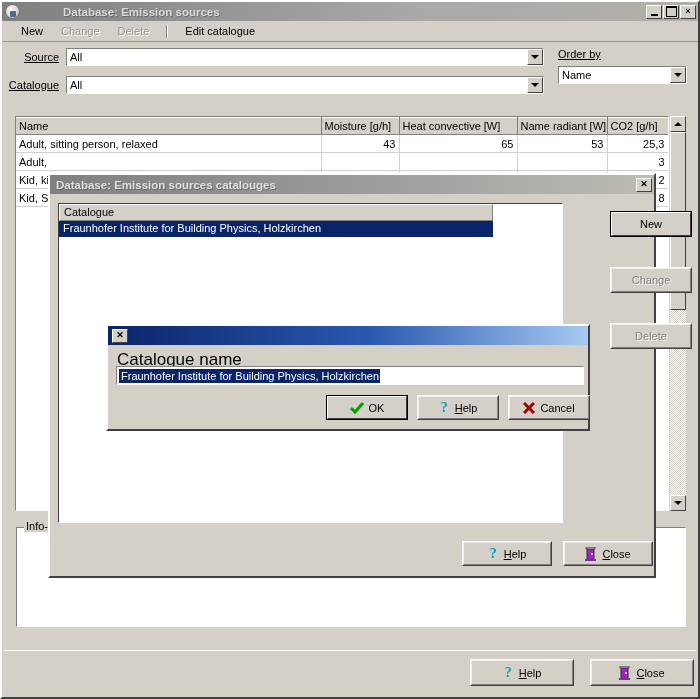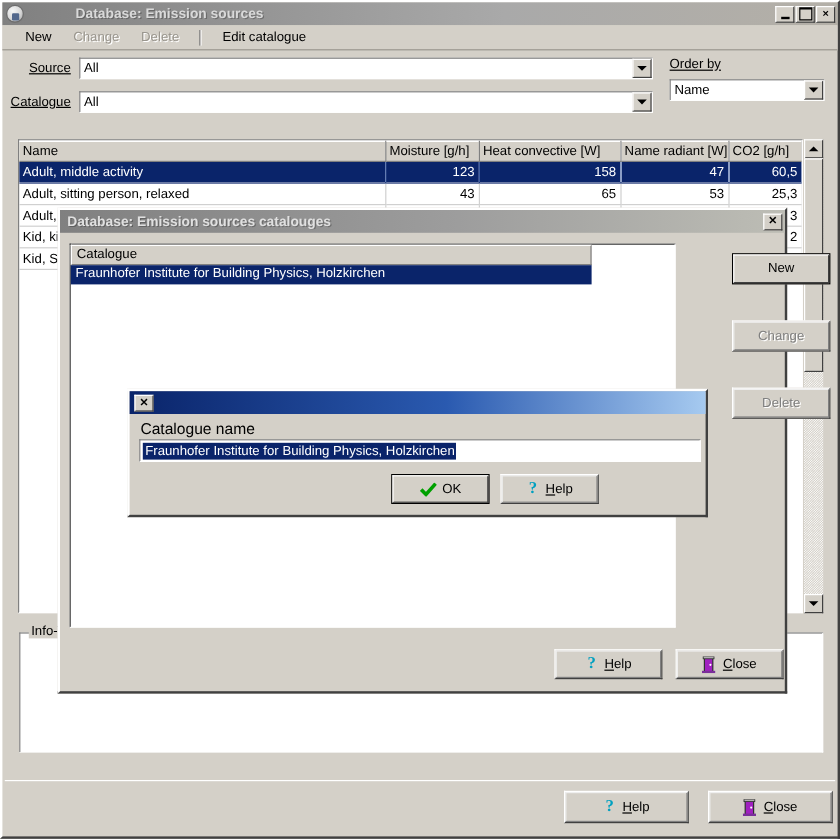--- a/index.html
+++ b/index.html
@@ -314,27 +314,20 @@
           <thead>
             <tr>
               <th>Name</th>
               <th>Moisture [g/h]</th>
               <th>Heat convective [W]</th>
               <th>Name radiant [W]</th>
               <th>CO2 [g/h]</th>
             </tr>
           </thead>
           <tbody>
-            <tr class="sel">
-              <td>Adult, middle activity</td>
-              <td class="num">123</td>
-              <td class="num">158</td>
-              <td class="num">47</td>
-              <td class="num">60,5</td>
-            </tr>
             <tr>
               <td>Adult, sitting person, relaxed</td>
               <td class="num">43</td>
               <td class="num">65</td>
               <td class="num">53</td>
               <td class="num">25,3</td>
             </tr>
             <tr>
               <td>Adult,</td>
               <td class="num"></td>
@@ -437,33 +430,42 @@
     </span>
     <span><span class="u">C</span>lose</span>
   </div>
 </div>
 
 <div id="dlg-new-catalogue">
   <div class="titlebar active">
     <span class="tb-btn">✕</span>
   </div>
 
-  <span style="position:absolute; left:9px; top:24px; font-size:13px;">Catalogue name</span>
+  <span style="position:absolute; left:9px; top:24px; font-size:17px;">Catalogue name</span>
 
   <div class="input-outer">
     <span class="sel-text">Fraunhofer Institute for Building Physics, Holzkirchen</span>
   </div>
 
   <div class="btn default" style="left:218px; top:69px; width:82px; height:25px;">
     <span class="inner-edge"></span>
     <span class="ico ico-check">
       <svg width="14" height="12" viewBox="0 0 14 12">
         <path d="M1 6 L5 10 L13 1" stroke="#00a000" stroke-width="3" fill="none"></path>
       </svg>
     </span>
     <span>OK</span>
   </div>
   <div class="btn" style="left:309px; top:69px; width:82px; height:25px;">
     <span class="inner-edge"></span>
     <span class="ico ico-help">?</span>
     <span><span class="u">H</span>elp</span>
   </div>
+  <div class="btn" style="left:400px; top:69px; width:82px; height:25px;">
+    <span class="inner-edge"></span>
+    <span class="ico ico-x">
+      <svg width="12" height="12" viewBox="0 0 12 12">
+        <path d="M1 1 L11 11 M11 1 L1 11" stroke="#a00000" stroke-width="3" fill="none"></path>
+      </svg>
+    </span>
+    <span>Cancel</span>
+  </div>
 </div>
 
 </body></html>

